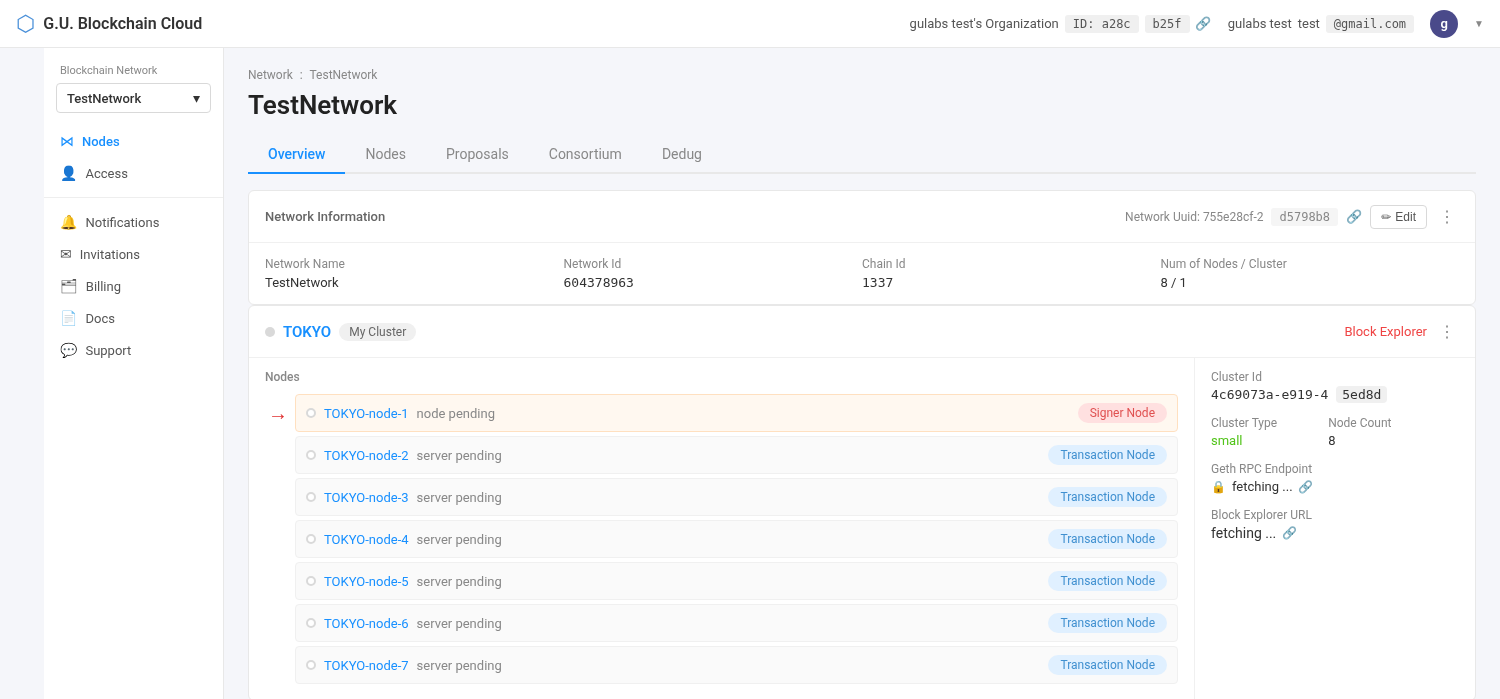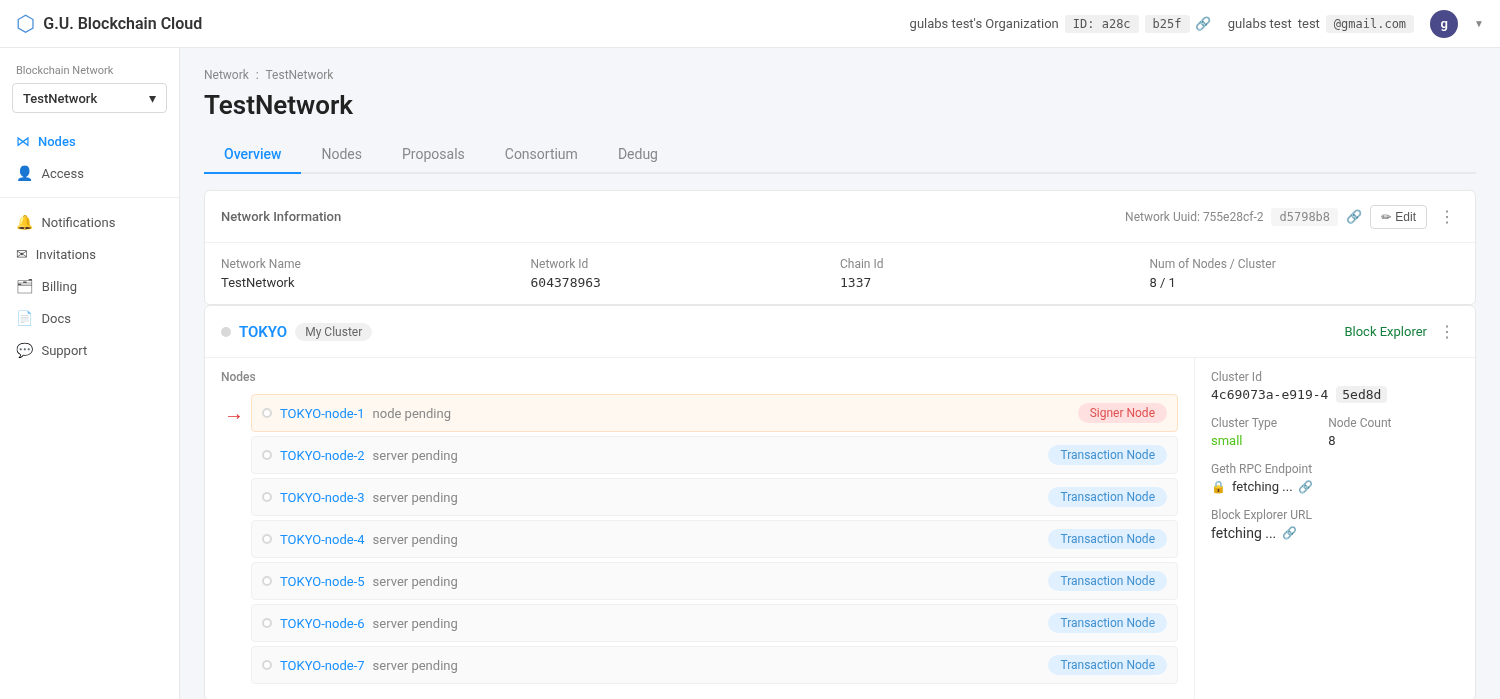--- a/index.html
+++ b/index.html
@@ -22,21 +22,21 @@
     .header-right { display: flex; align-items: center; gap: 16px; font-size: 13px; color: #555; }
     .org-info { display: flex; align-items: center; gap: 6px; }
     .org-id-box { background: #f0f0f0; padding: 2px 8px; border-radius: 3px; font-size: 12px; font-family: monospace; }
     .copy-icon { color: #888; cursor: pointer; font-size: 13px; }
     .user-info { display: flex; align-items: center; gap: 6px; }
     .email-box { background: #f0f0f0; padding: 2px 8px; border-radius: 3px; font-size: 12px; font-family: monospace; }
     .avatar { width: 28px; height: 28px; border-radius: 50%; background: #4a4a8a; color: #fff; display: flex; align-items: center; justify-content: center; font-size: 13px; font-weight: 600; }
     .chevron-down { font-size: 10px; color: #888; }
 
     
-    .layout { display: flex; margin-top: 48px; height: calc(100vh - 48px); }
+    .layout { display: flex; margin-top: 48px; height: calc(100vh - 48px); padding-left: 44px; }
 
     
     .sidebar {
       width: 180px;
       min-width: 180px;
       background: #fff;
       border-right: 1px solid #e8e8e8;
       padding: 16px 0;
       overflow-y: auto;
     }
@@ -144,21 +144,21 @@
       align-items: center;
       justify-content: space-between;
       padding: 12px 16px;
       border-bottom: 1px solid #f0f0f0;
     }
     .cluster-header-left { display: flex; align-items: center; gap: 8px; }
     .cluster-indicator { width: 10px; height: 10px; border-radius: 50%; background: #d9d9d9; }
     .cluster-name { font-size: 15px; font-weight: 600; color: #1890ff; }
     .cluster-badge { background: #f0f0f0; color: #666; padding: 2px 10px; border-radius: 10px; font-size: 12px; text-align: center; }
     .cluster-header-right { display: flex; align-items: center; gap: 8px; font-size: 13px; color: #555; }
-    .block-explorer-link { cursor: pointer; color: #15803d; }
+    .block-explorer-link { cursor: pointer; color: #ef4444; }
     .cluster-body { display: flex; gap: 0; }
 
     
     .nodes-panel { flex: 1; padding: 12px 16px; border-right: 1px solid #f0f0f0; }
     .nodes-panel-title { font-size: 12px; color: #888; margin-bottom: 10px; font-weight: 500; }
     .node-row {
       display: flex;
       align-items: center;
       justify-content: space-between;
       padding: 8px 10px;

